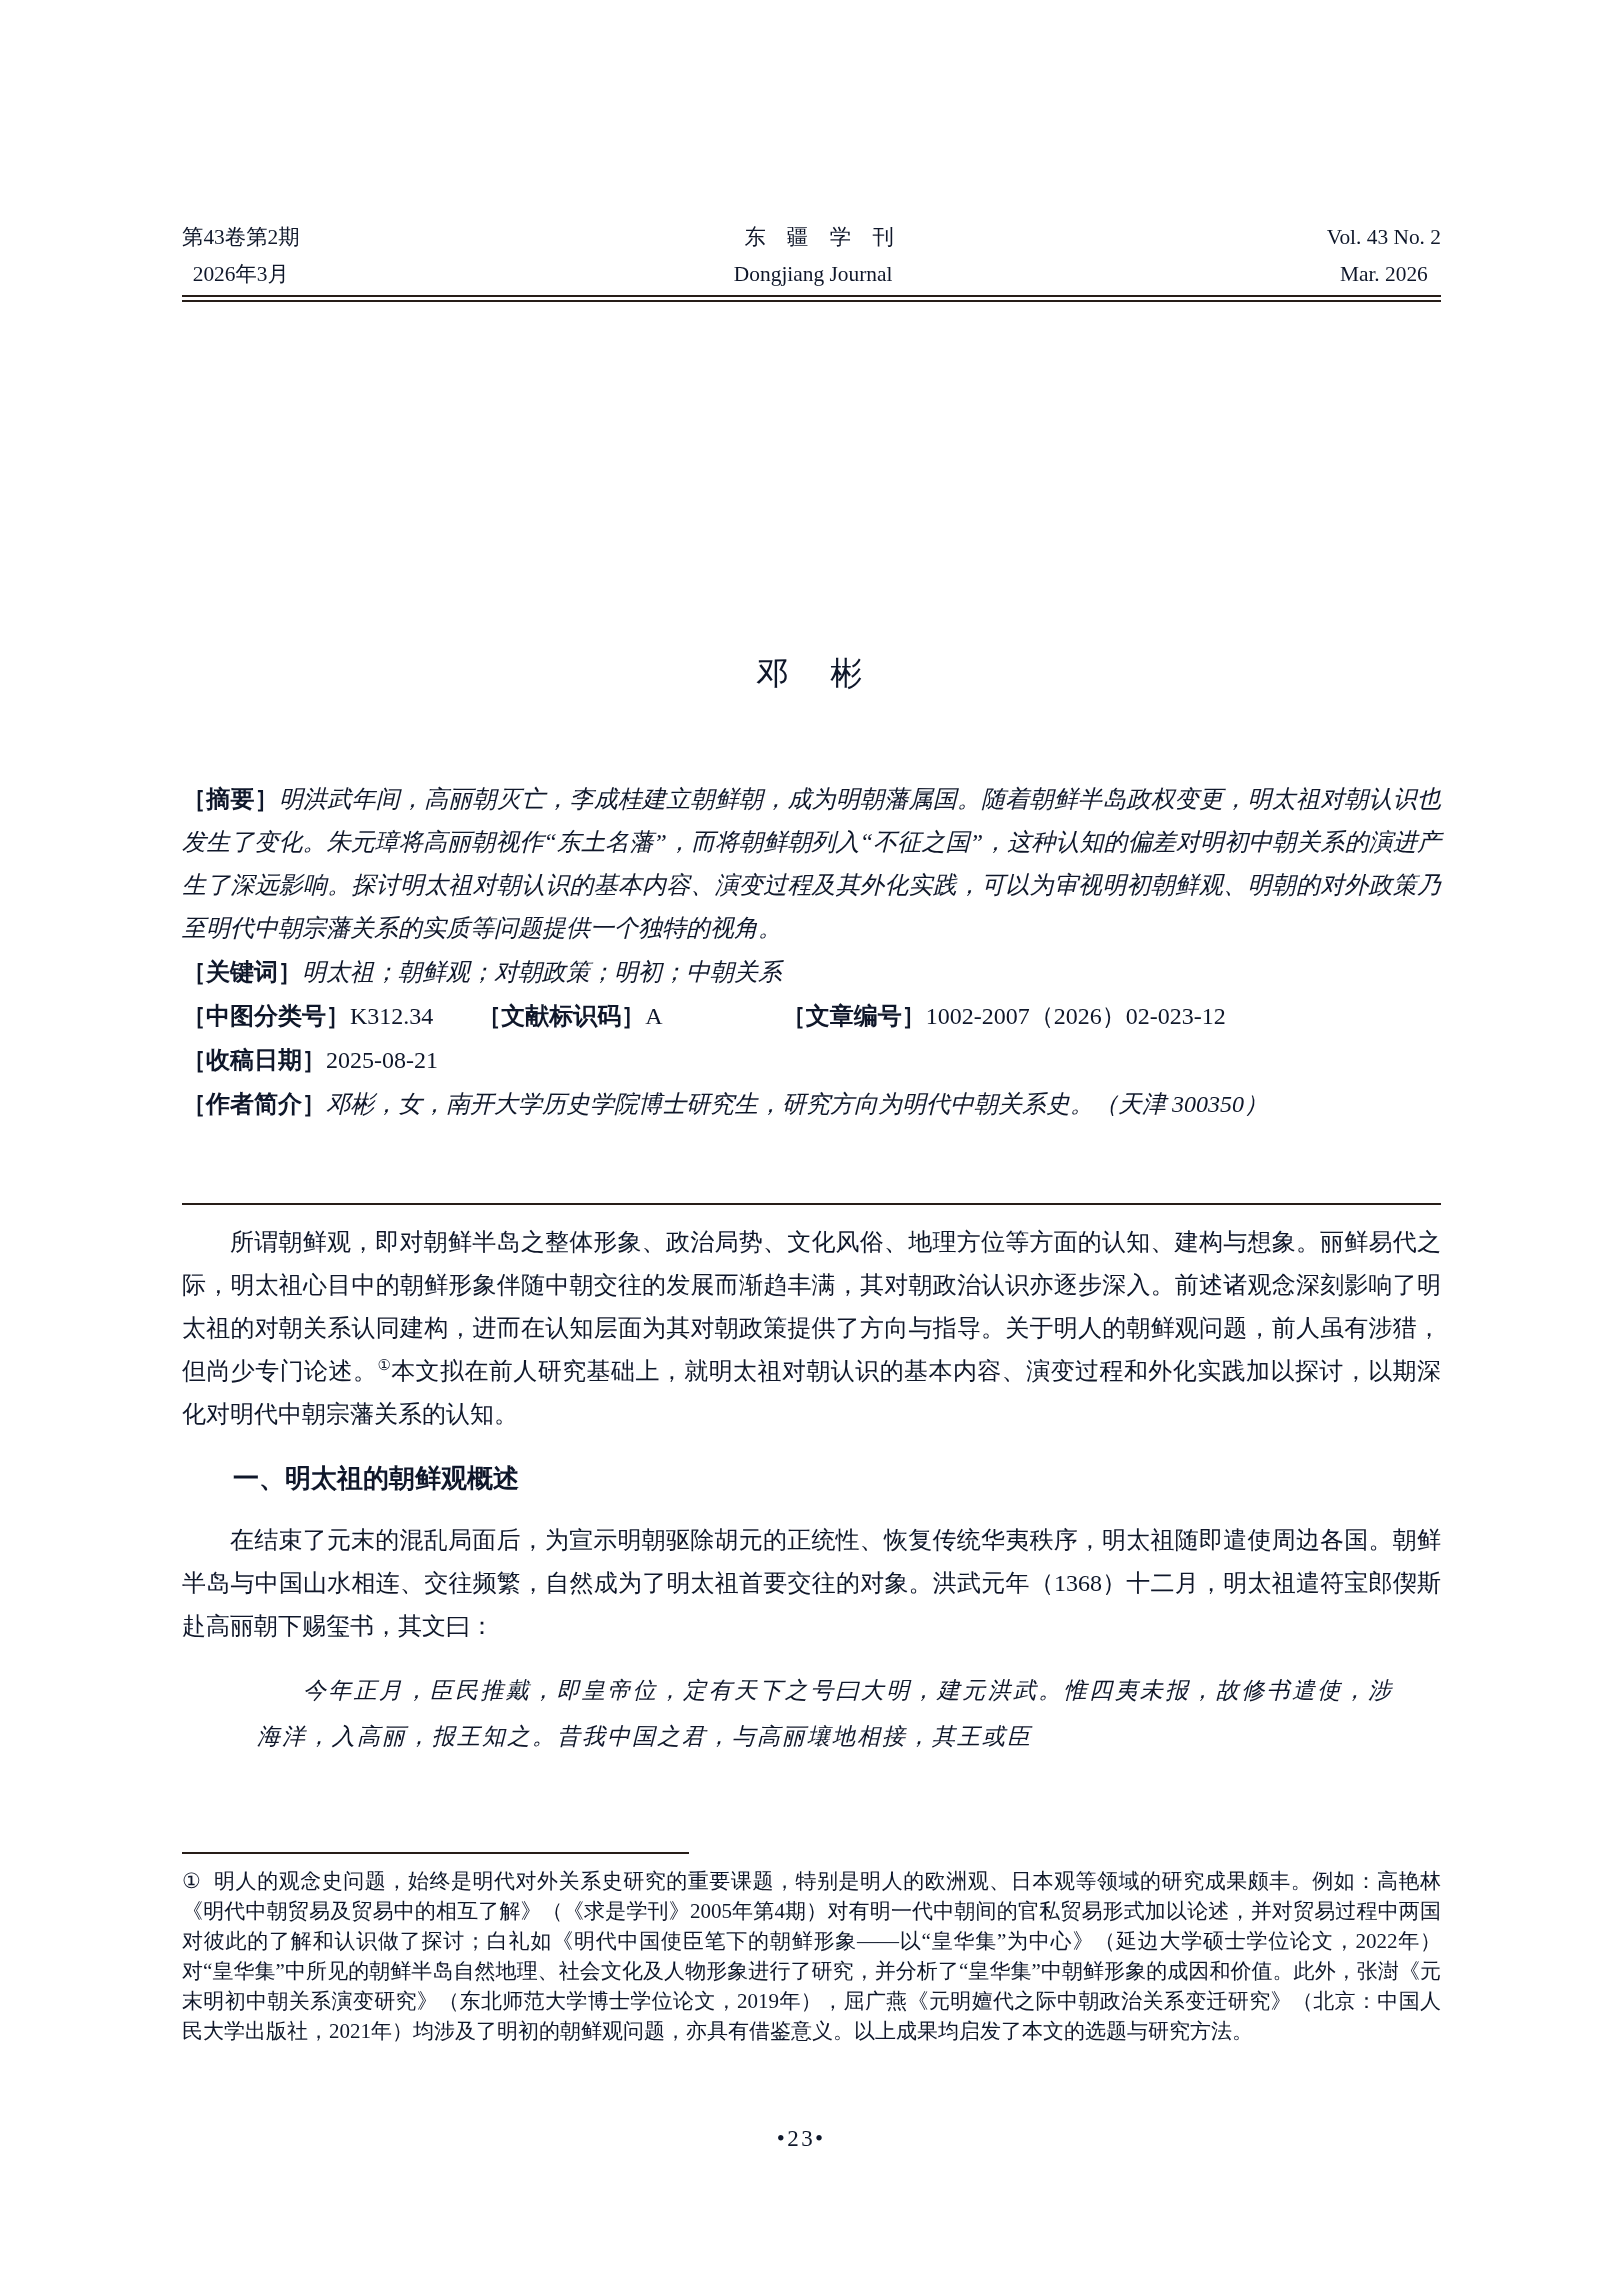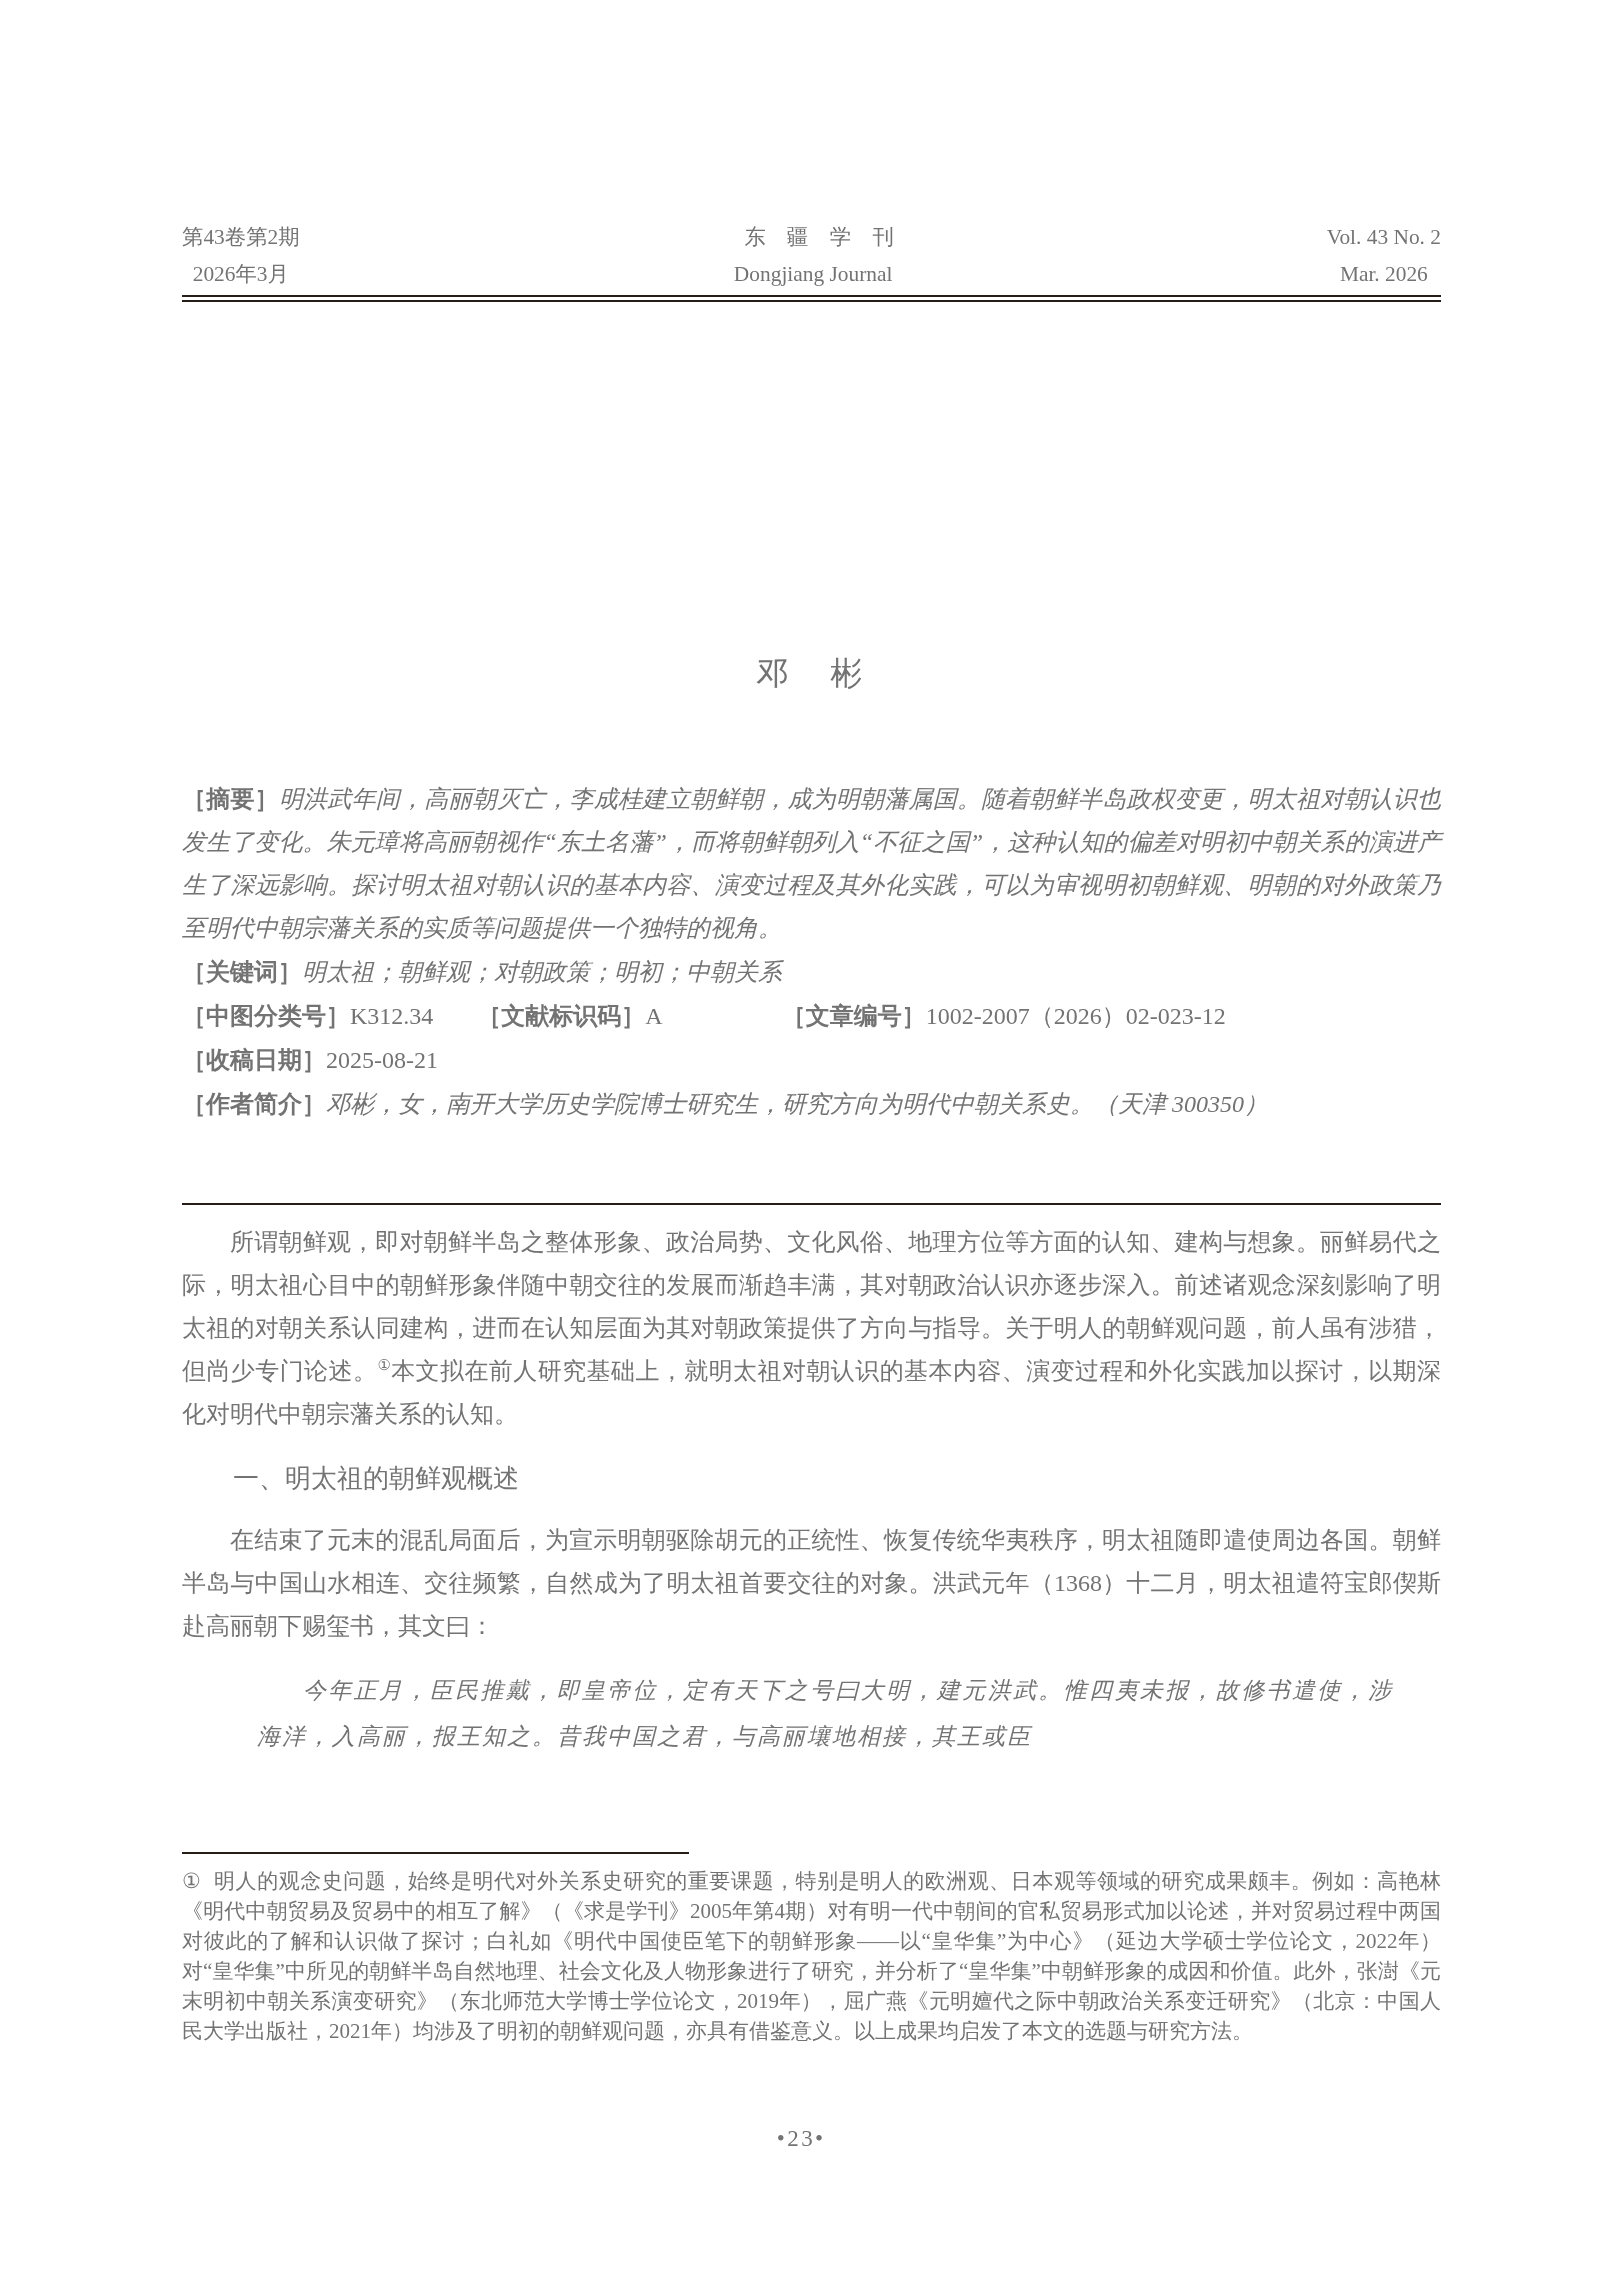--- a/index.html
+++ b/index.html
@@ -3,21 +3,21 @@
 <meta charset="utf-8">
 <style>
   * { margin: 0; padding: 0; box-sizing: border-box; }
   html, body { background: #e8e8e8; }
   .page {
     position: relative;
     width: 1623px;
     height: 2295px;
     margin: 0 auto;
     background: #ffffff;
-    color: #737373;
+    color: #0f172a;
     font-family: "Liberation Serif", serif;
     overflow: hidden;
   }
   .abs { position: absolute; left: 182px; width: 1259px; }
 
   
   .journal-header {
     top: 219px;
     display: flex;
     justify-content: space-between;
@@ -80,21 +80,21 @@
     text-align: justify;
   }
   .body-para { text-indent: 2em; }
   .sup-note {
     font-size: 0.62em;
     vertical-align: super;
     line-height: 0;
   }
   .section-heading {
     font-family: "Liberation Sans", sans-serif;
-    font-weight: normal;
+    font-weight: bold;
     font-size: 26px;
     text-indent: 51px;
     margin-top: 20.6px;
     margin-bottom: 19px;
     text-align: left;
   }
   .quote-block {
     margin: 20.6px 48px 0 75px;
     font-size: 23px;
     line-height: 46px;

